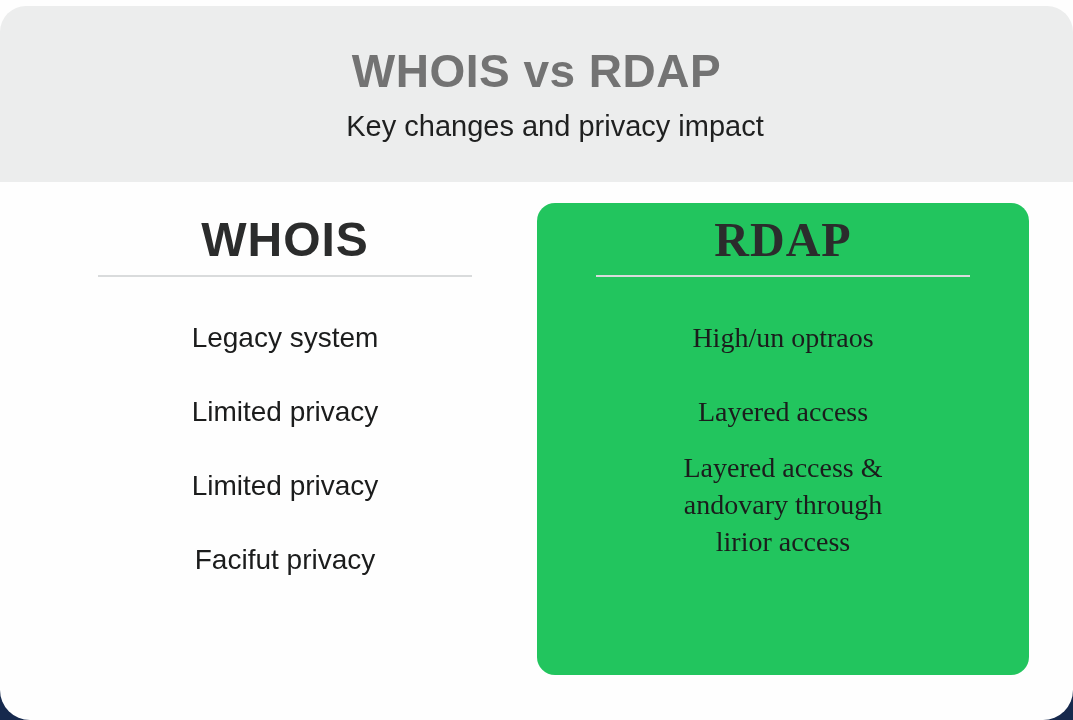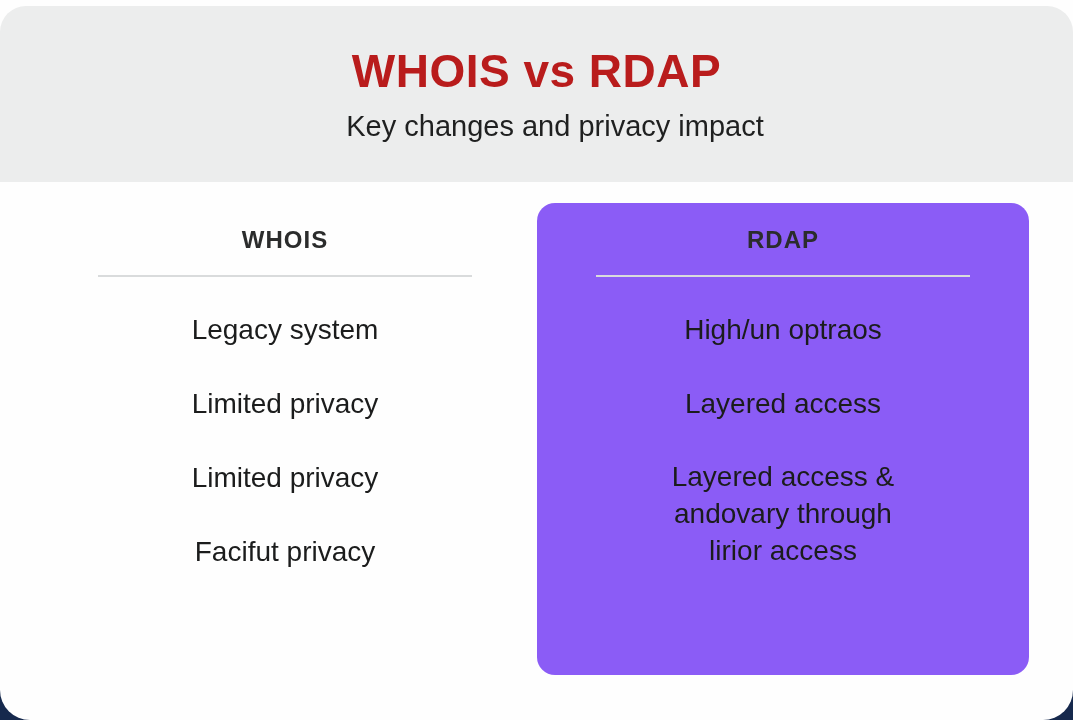--- a/index.html
+++ b/index.html
@@ -23,69 +23,69 @@
     height: 176px;
     background: #eceded;
     border-radius: 26px 26px 0 0;
     text-align: center;
   }
   .title {
     margin-top: 38px;
     font-size: 46px;
     font-weight: 800;
     letter-spacing: 0.5px;
-    color: #b91c1c;
+    color: #737373;
   }
   .subtitle {
     margin-top: 12px;
     font-size: 29px;
     font-weight: 400;
     color: #1f2020;
     padding-left: 37px;
   }
   .col {
     position: absolute;
     top: 203px;
     width: 492px;
     text-align: center;
   }
   .col-left { left: 39px; }
   .col-right {
     left: 537px;
     height: 472px;
-    background: #8b5cf6;
+    background: #22c55e;
     border-radius: 18px;
+    font-family: Liberation Serif, serif;
   }
   .col-heading {
     margin-top: 16px;
     height: 42px;
     line-height: 42px;
-    font-size: 24px;
+    font-size: 48px;
     font-weight: 700;
     letter-spacing: 1px;
     color: #2b2c2c;
   }
   .divider {
     width: 374px;
     margin: 14px auto 0 auto;
     border-top: 2px solid #d9dbdc;
   }
-  .rows { padding-top: 16px; }
+  .rows { padding-top: 24px; }
   .row {
     height: 74px;
     display: flex;
     align-items: center;
     justify-content: center;
     font-size: 28px;
     color: #1b1c1c;
     white-space: pre-line;
   }
   .row.multiline {
     height: auto;
-    margin-top: 17px;
     line-height: 37px;
   }
 </style>
 </head>
 <body>
 
 <div class="card">
 
   <div class="header">
     <div class="title">WHOIS vs RDAP</div>

